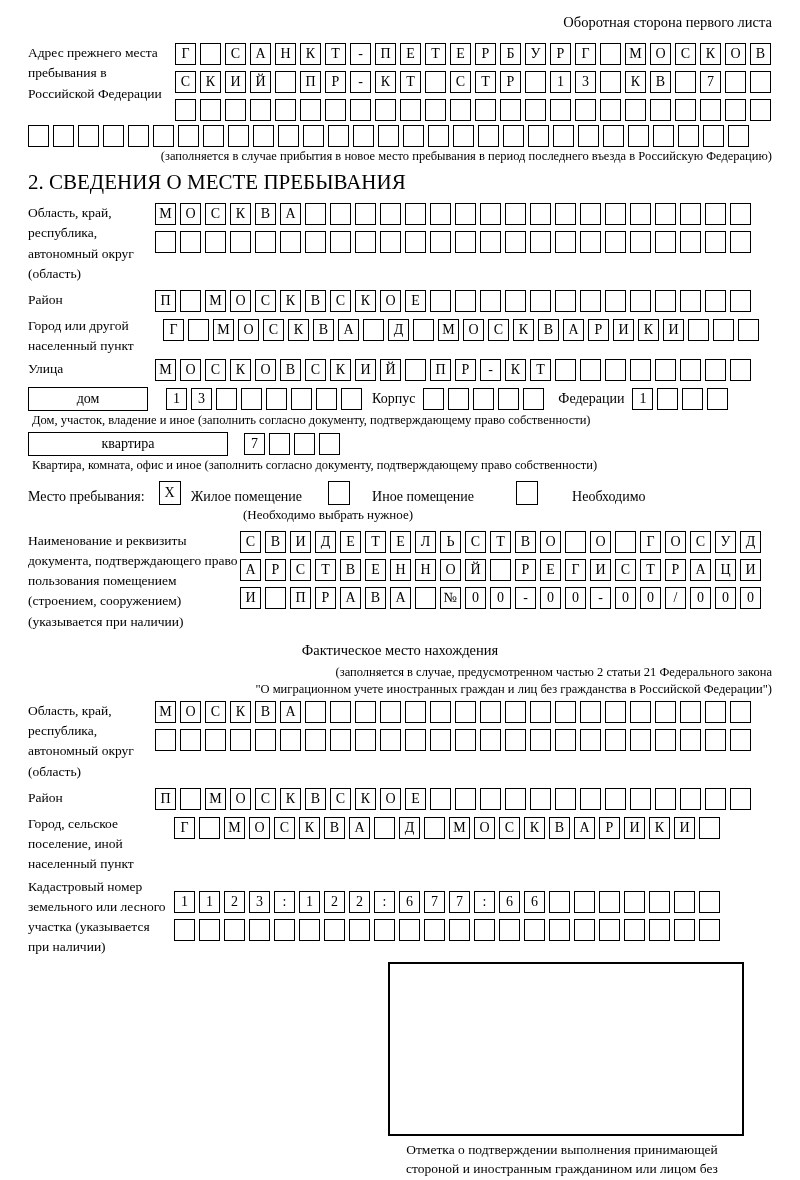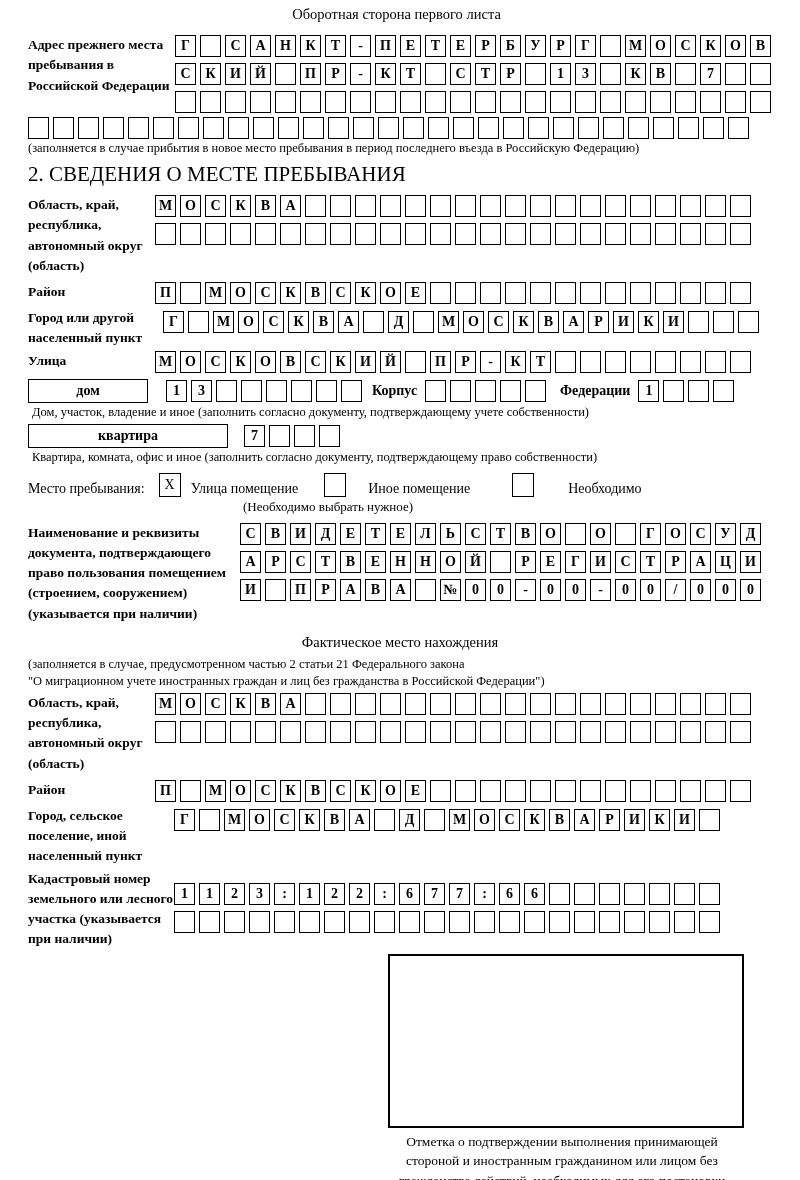--- a/index.html
+++ b/index.html
@@ -1,26 +1,26 @@
 <!DOCTYPE html>
 <html><head>
 <meta charset="utf-8">
 <style>
   html,body{margin:0;padding:0;background:#fff;color:#000;}
   body{width:800px;height:1180px;font-family:"Liberation Serif",serif;overflow:hidden;}
   .content{padding:6px 28px 0 28px;position:relative;}
-  .hdr-note{text-align:center;font-size:14.5px;padding:6px 28px 6px 0;margin-left:21px;}
-  .formrow{display:flex;align-items:flex-start;margin-bottom:2px;font-weight:bold;}
+  .hdr-note{text-align:right;font-size:14.5px;padding:14px 28px 6px 0;margin-left:21px;}
+  .formrow{display:flex;align-items:flex-start;margin-bottom:2px;}
   .lbl{font-size:13.5px;line-height:1.5;flex:none;}
   .rows{display:flex;flex-direction:column;gap:6px;}
   .cells{display:flex;gap:4px;flex:none;}
   .cell{flex:none;box-sizing:border-box;width:21px;height:22px;border:1.5px solid #000;
         display:inline-flex;align-items:center;justify-content:center;
         font-size:14px;line-height:1;}
-  .caption{font-size:12.5px;text-align:left;margin:2px 0 4px 0;}
+  .caption{font-size:12.5px;text-align:right;margin:2px 0 4px 0;}
   .sec-title{font-size:21px;font-weight:normal;margin:6px 0 8px 0;}
   .sub-title{font-size:14.5px;font-weight:normal;text-align:center;margin:10px 0 6px 0;}
   .widebox{box-sizing:border-box;border:1.5px solid #000;height:24px;display:flex;
            align-items:center;justify-content:center;font-size:14px;flex:none;}
   .inline-lbl{font-size:14px;line-height:24px;flex:none;}
   .chkbox{box-sizing:border-box;width:22px;height:24px;border:1.5px solid #000;flex:none;
           display:inline-flex;align-items:center;justify-content:center;font-size:14px;}
   .chkrow{display:flex;align-items:flex-end;font-size:14px;margin:8px 0 2px 0;}
   .hint{font-size:13px;margin:2px 0 8px 215px;}
   .stamp-wrap{width:372px;margin:4px 20px 0 auto;}
@@ -322,37 +322,37 @@
         <span class="cell"></span>
       </div>
     <div class="inline-lbl" style="margin:0 8px 0 14px">Федерации</div>
     <div class="cells">
         <span class="cell">1</span>
         <span class="cell"></span>
         <span class="cell"></span>
         <span class="cell"></span>
       </div>
   </div>
-  <div class="caption" style="text-align:left;margin-left:4px">Дом, участок, владение и иное (заполнить согласно документу, подтверждающему учете собственности)</div>
+  <div class="caption" style="text-align:left;margin-left:4px">Дом, участок, владение и иное (заполнить согласно документу, подтверждающему право собственности)</div>
 
   <div class="formrow mt4" style="align-items:center;">
     <div class="widebox" style="width:200px">квартира</div>
     <div class="cells" style="margin-left:16px">
         <span class="cell">7</span>
         <span class="cell"></span>
         <span class="cell"></span>
         <span class="cell"></span>
       </div>
   </div>
   <div class="caption" style="text-align:left;margin-left:4px">Квартира, комната, офис и иное (заполнить согласно документу, подтверждающему право собственности)</div>
 
   <div class="chkrow">
     <span>Место пребывания:</span>
     <span class="chkbox" style="margin-left:14px">X</span>
-    <span style="margin-left:10px">Улица помещение</span>
+    <span style="margin-left:10px">Жилое помещение</span>
     <span class="chkbox" style="margin-left:26px"></span>
     <span style="margin-left:22px">Иное помещение</span>
     <span class="chkbox" style="margin-left:42px"></span>
     <span style="margin-left:34px">Необходимо</span>
   </div>
   <div class="hint">(Необходимо выбрать нужное)</div>
 
   <div class="formrow">
     <div class="lbl" style="width:212px">Наименование и реквизиты документа, подтверждающего право пользования помещением (строением, сооружением) (указывается при наличии)</div>
     <div class="rows">

